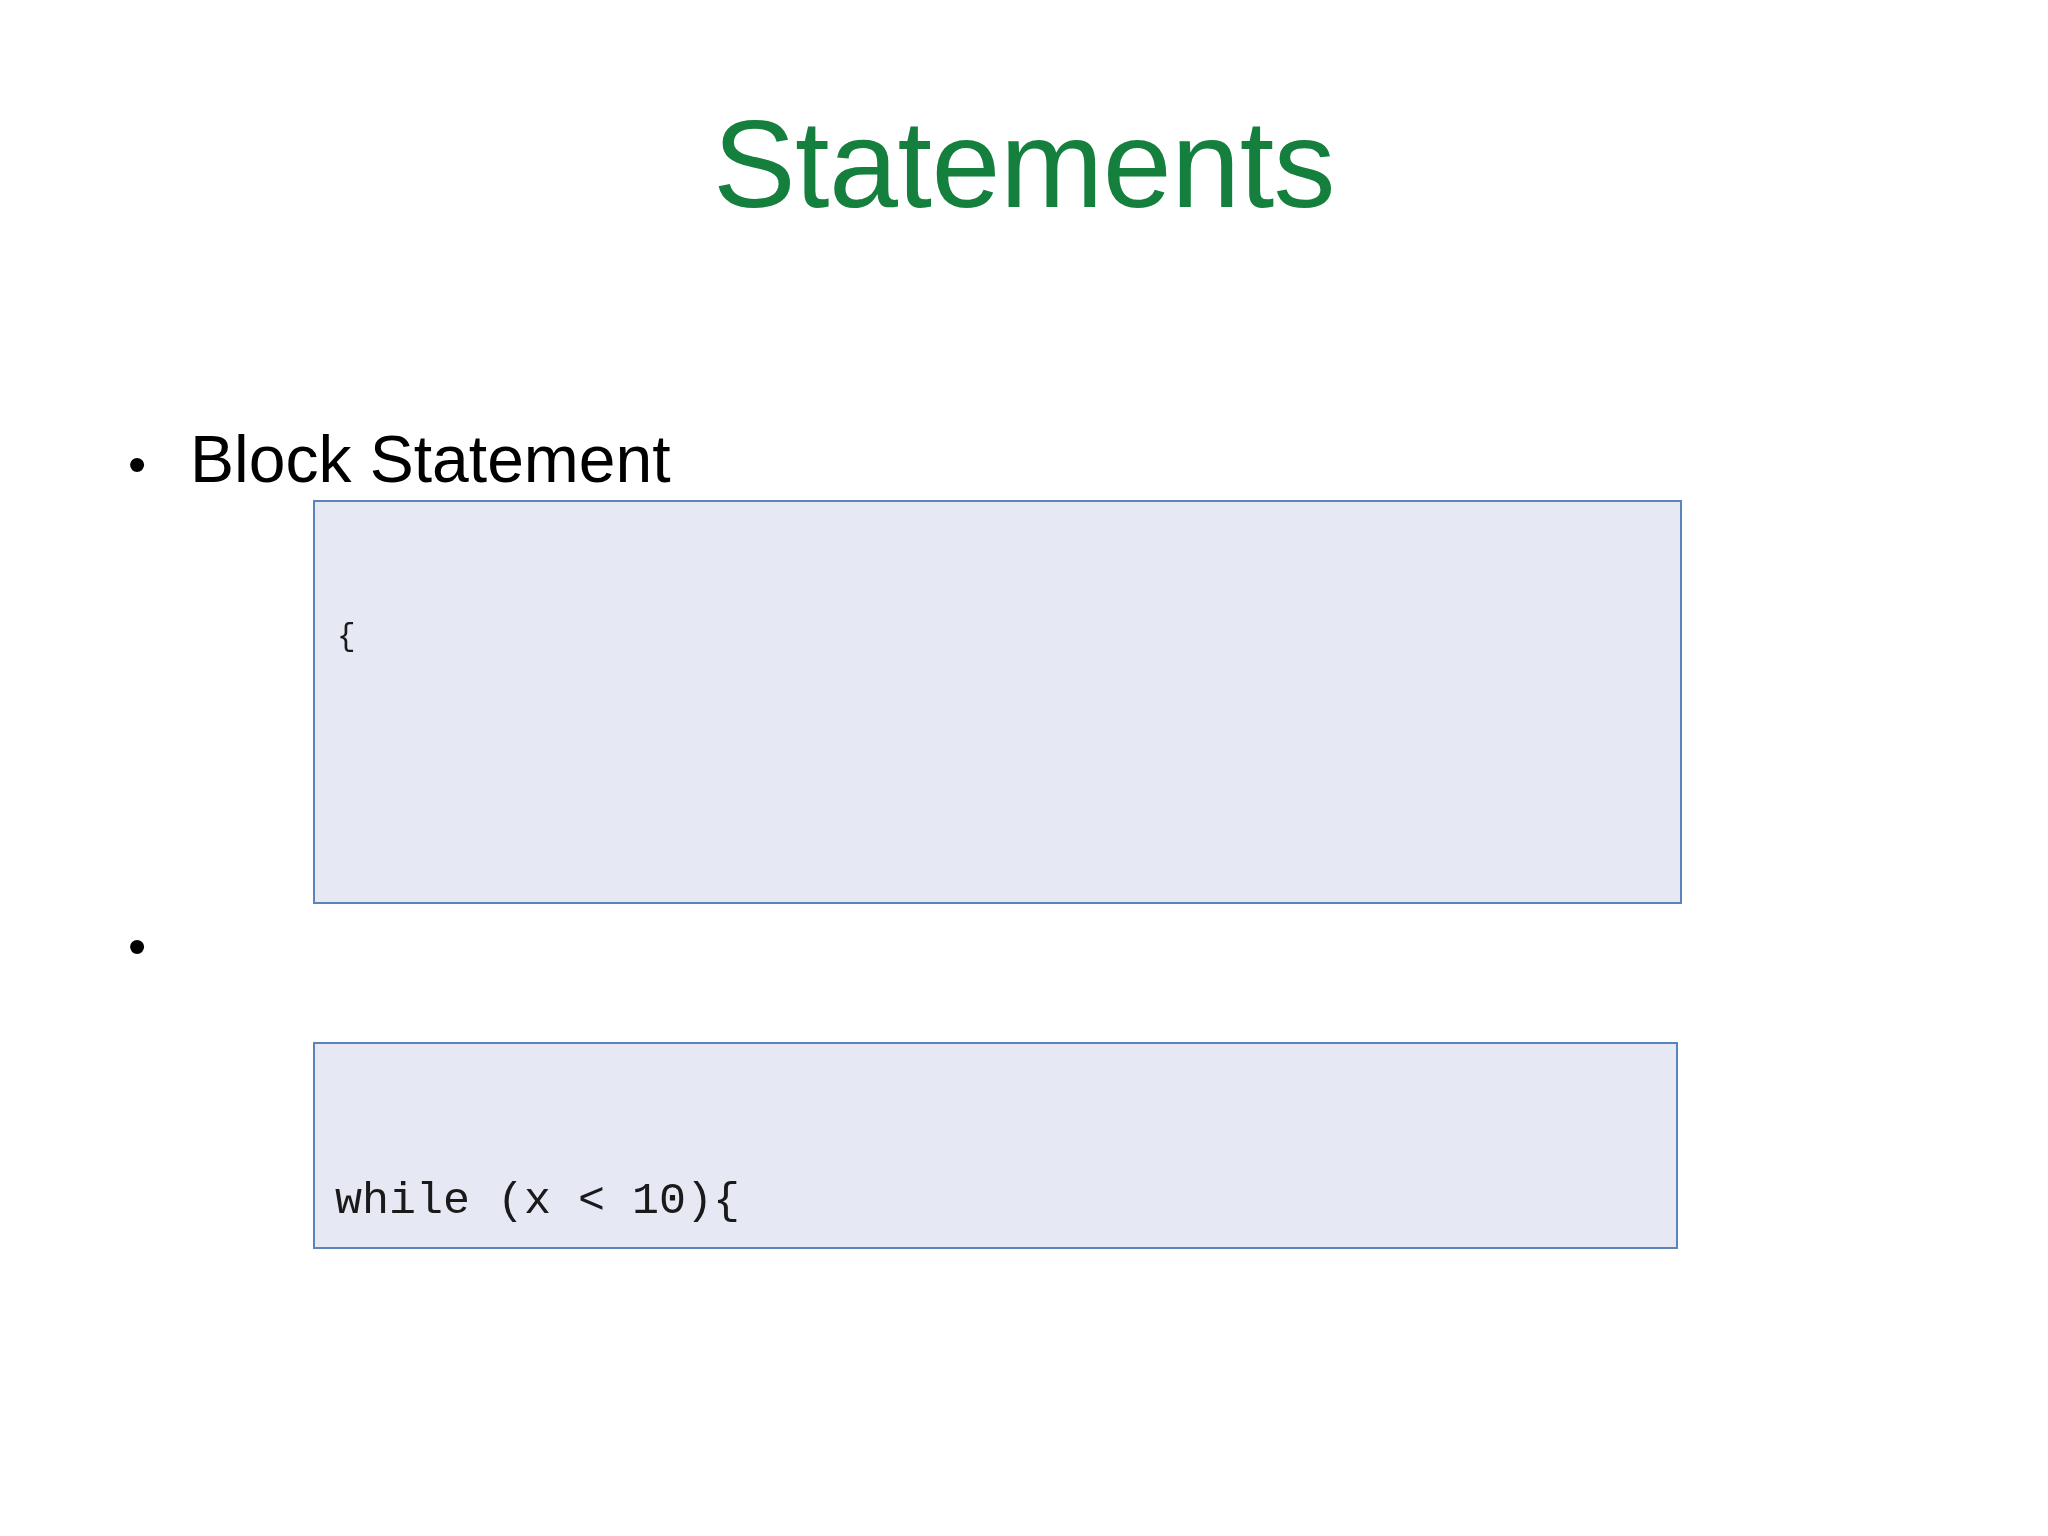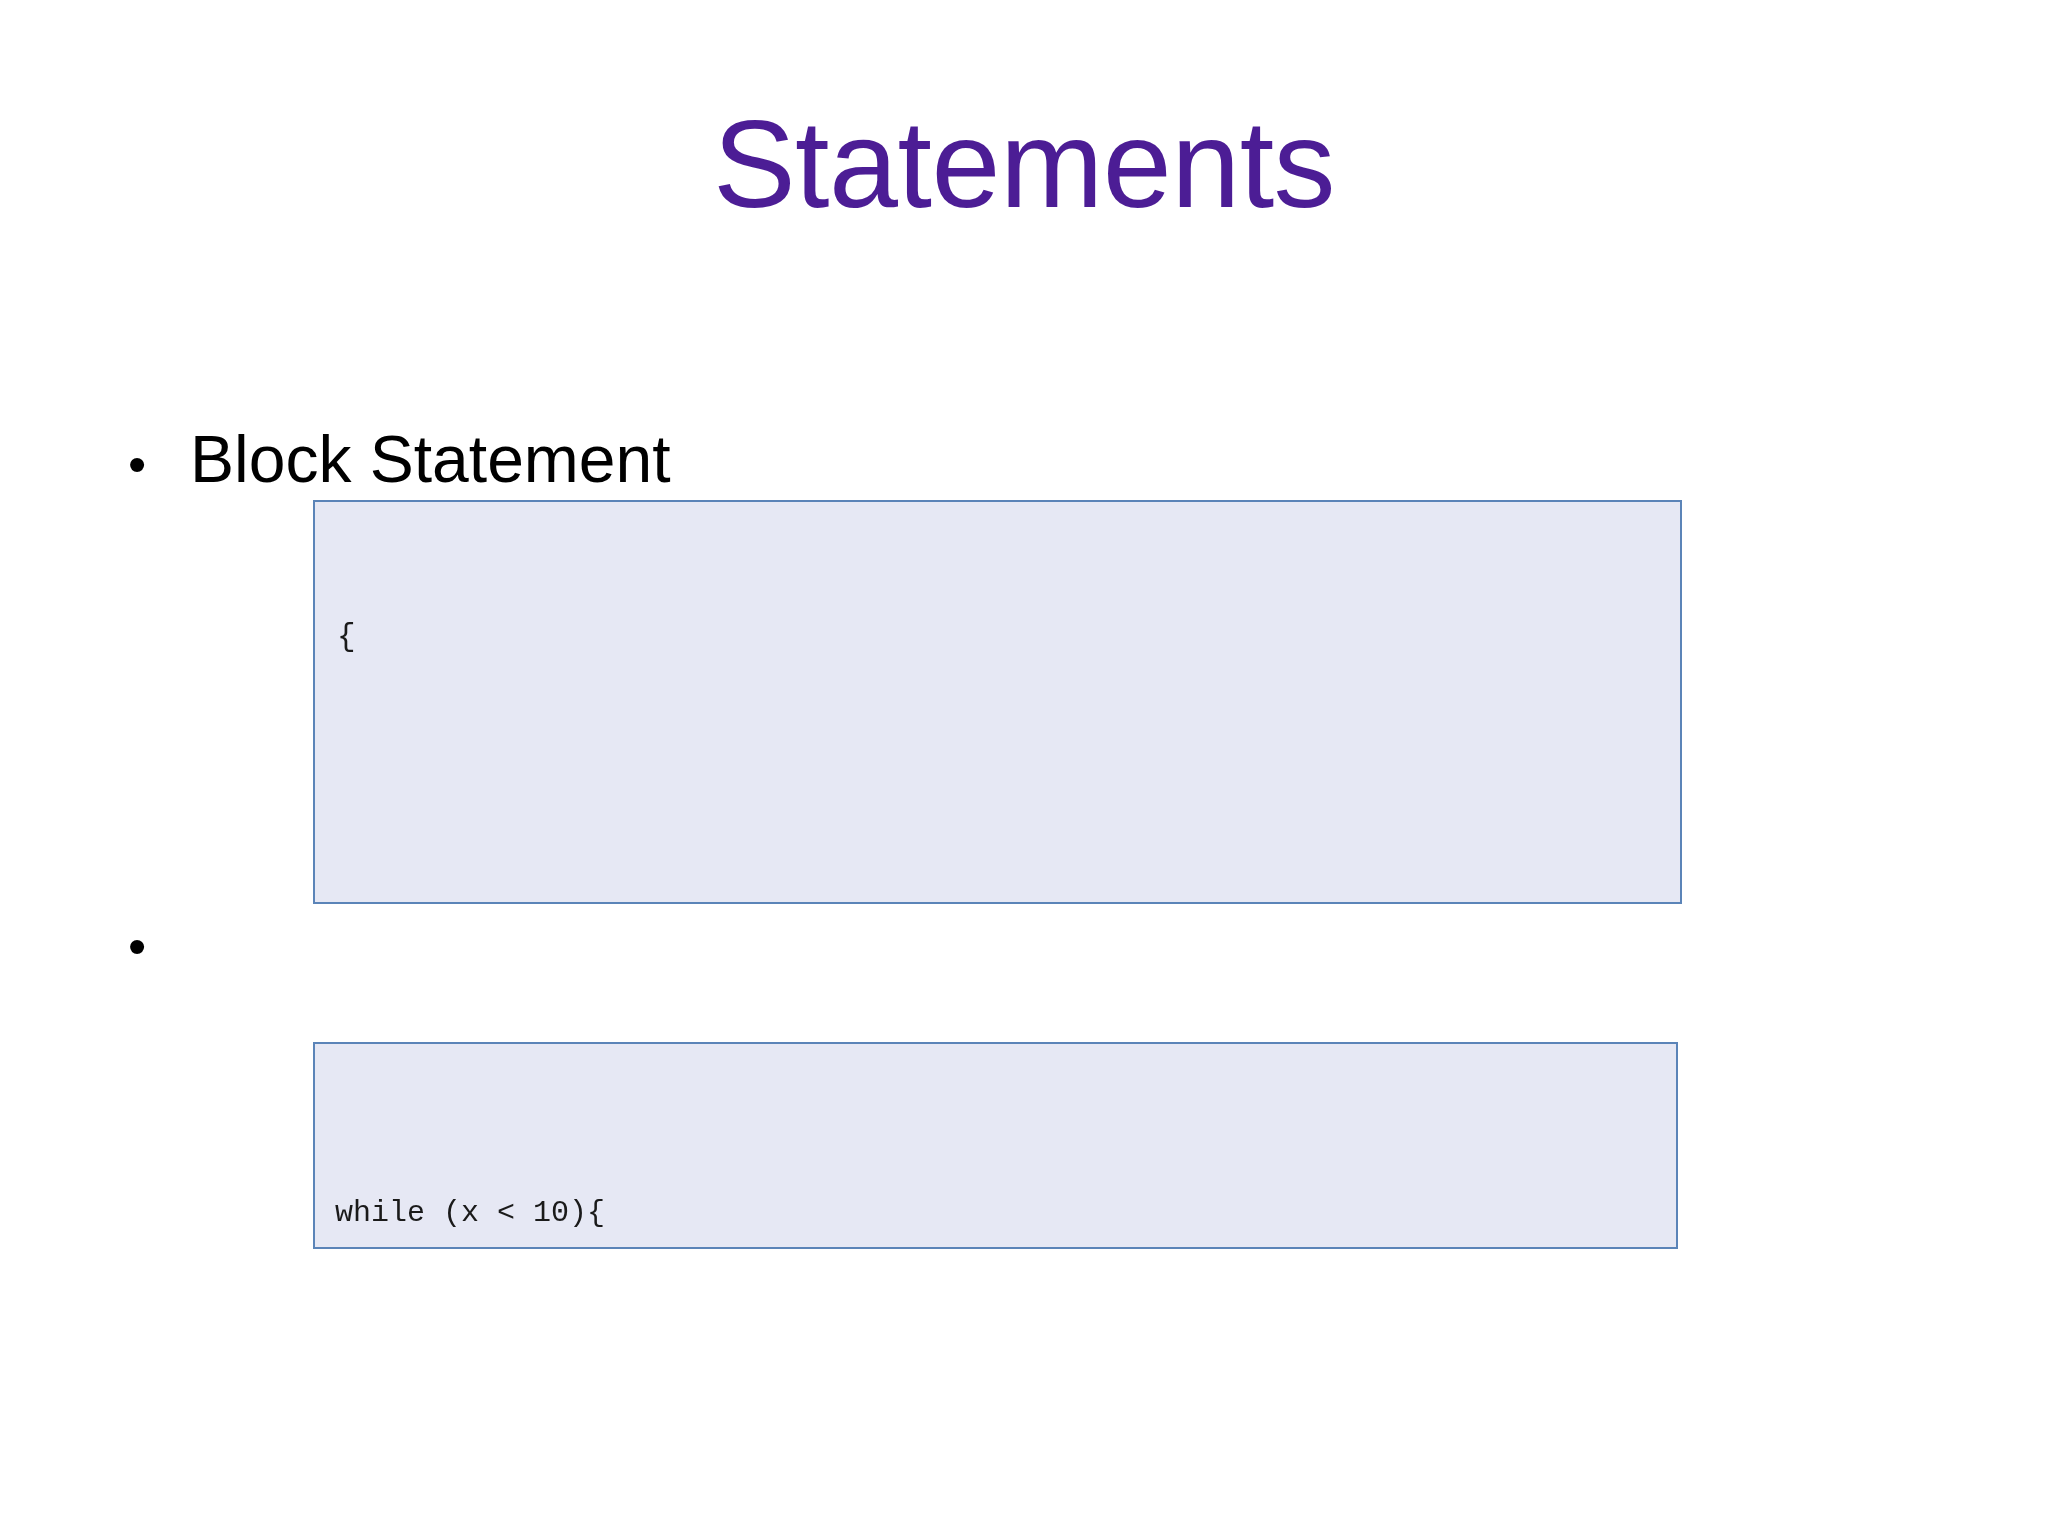--- a/index.html
+++ b/index.html
@@ -22,21 +22,21 @@
   .slide-title {
     position: absolute;
     left: 0;
     top: 96px;
     width: 2048px;
     text-align: center;
     font-family: "Liberation Sans", sans-serif;
     font-size: 124px;
     line-height: 1.1;
     font-weight: 400;
-    color: #4c1d95;
+    color: #15803d;
     letter-spacing: -0.5px;
   }
 
   
   .bullet-row {
     position: absolute;
     display: flex;
     align-items: baseline;
     color: #000000;
     font-family: "Liberation Sans", sans-serif;
@@ -81,22 +81,22 @@
     padding: 12px 0 0 22px;
     font-size: 31px;
     line-height: 49px;
   }
 
   #code-box-example {
     left: 313px;
     top: 1042px;
     width: 1365px;
     height: 207px;
-    padding: 12px 0 0 20px;
-    font-size: 30px;
+    padding: 0 0 0 20px;
+    font-size: 45px;
     line-height: 63px;
   }
 
   .code-line {
     display: block;
     white-space: pre;
   }
 </style>
 </head>
 <body>

